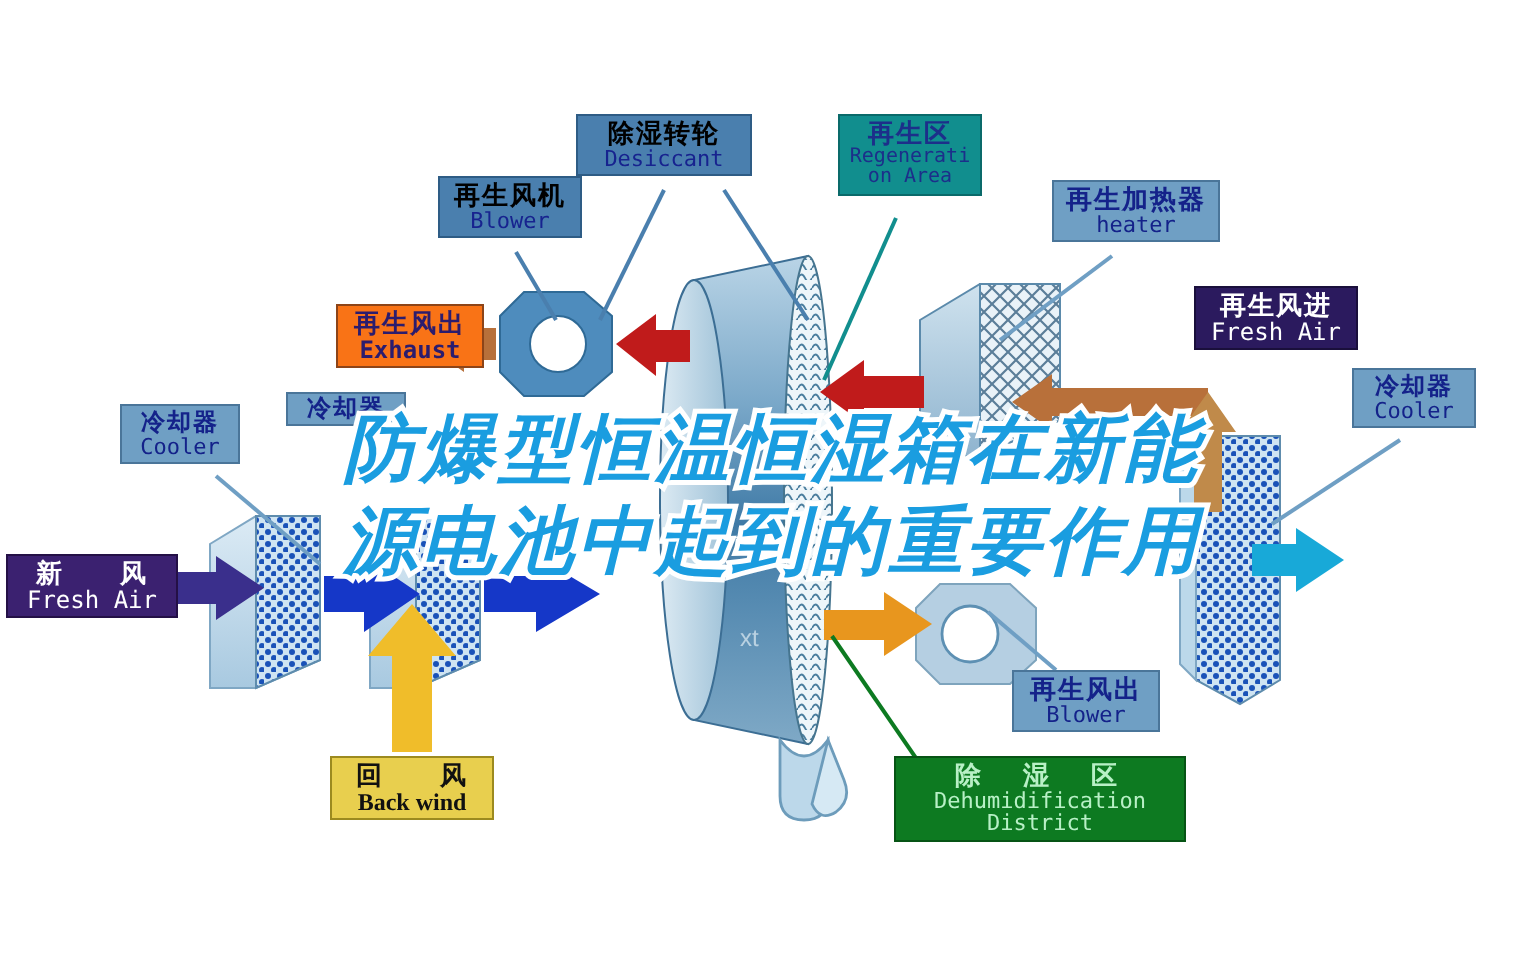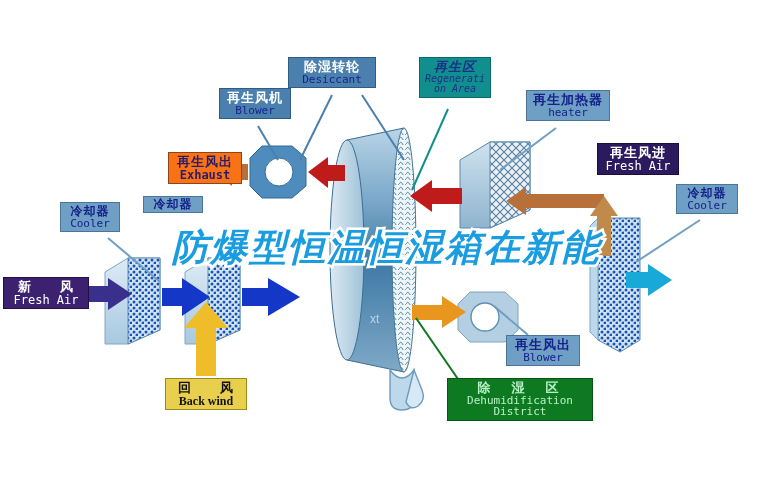--- a/index.html
+++ b/index.html
@@ -6,21 +6,21 @@
   body{font-family:"Liberation Sans","DejaVu Sans",sans-serif;}
   #stage{position:relative;width:757px;height:488px;background:#ffffff;overflow:hidden;}
 
   
   .lbl{position:absolute;box-sizing:border-box;text-align:center;line-height:1.05;
        padding:2px 4px;white-space:nowrap;}
   .lbl .cn{display:block;font-weight:bold;letter-spacing:1px;}
   .lbl .en{display:block;font-family:"DejaVu Sans Mono","Liberation Mono",monospace;letter-spacing:0px;}
 
   .lbl-blue{background:#4a7fae;border:1px solid #2e5c85;color:#1c2f8a;}
-  .lbl-blue .cn{color:#ffffff;}
+  .lbl-blue .cn{color:#000000;}
   .lbl-blue .en{color:#17238f;}
 
   .lbl-teal{background:#118e8e;border:1px solid #0a6a6a;}
   .lbl-teal .cn{color:#1c2f8a;}
   .lbl-teal .en{color:#1c2f8a;}
 
   .lbl-orange{background:#f97316;border:1px solid #8d4418;}
   .lbl-orange .cn{color:#2b1c6e;}
   .lbl-orange .en{color:#2b1c6e;}
 
@@ -201,21 +201,21 @@
   <div class="lbl lbl-blue" style="left:288px;top:57px;width:88px;">
     <span class="cn" style="font-size:13px">除湿转轮</span>
     <span class="en" style="font-size:11px">Desiccant</span>
   </div>
 
   <div class="lbl lbl-blue" style="left:219px;top:88px;width:72px;">
     <span class="cn" style="font-size:13px">再生风机</span>
     <span class="en" style="font-size:11px">Blower</span>
   </div>
 
-  <div class="lbl lbl-teal" style="left:419px;top:57px;width:72px;font-style:italic;">
+  <div class="lbl lbl-teal" style="left:419px;top:57px;width:72px;">
     <span class="cn" style="font-size:13px">再生区</span>
     <span class="en" style="font-size:10px;white-space:normal;">Regenerati on Area</span>
   </div>
 
   <div class="lbl lbl-lblue" style="left:526px;top:90px;width:84px;">
     <span class="cn" style="font-size:13px">再生加热器</span>
     <span class="en" style="font-size:11px">heater</span>
   </div>
 
   <div class="lbl lbl-orange" style="left:168px;top:152px;width:74px;">
@@ -259,15 +259,16 @@
     <span class="en" style="font-size:11px">Blower</span>
   </div>
 
   <div class="lbl lbl-green" style="left:447px;top:378px;width:146px;">
     <span class="cn" style="font-size:13px;letter-spacing:4px;">除　湿　区</span>
     <span class="en" style="font-size:11px;white-space:normal;">Dehumidification District</span>
   </div>
 
   <div id="title">
     <div class="line">防爆型恒温恒湿箱在新能</div>
+    <div class="line">源电池中起到的重要作用</div>
   </div>
 
 </div>
 
 </body></html>

